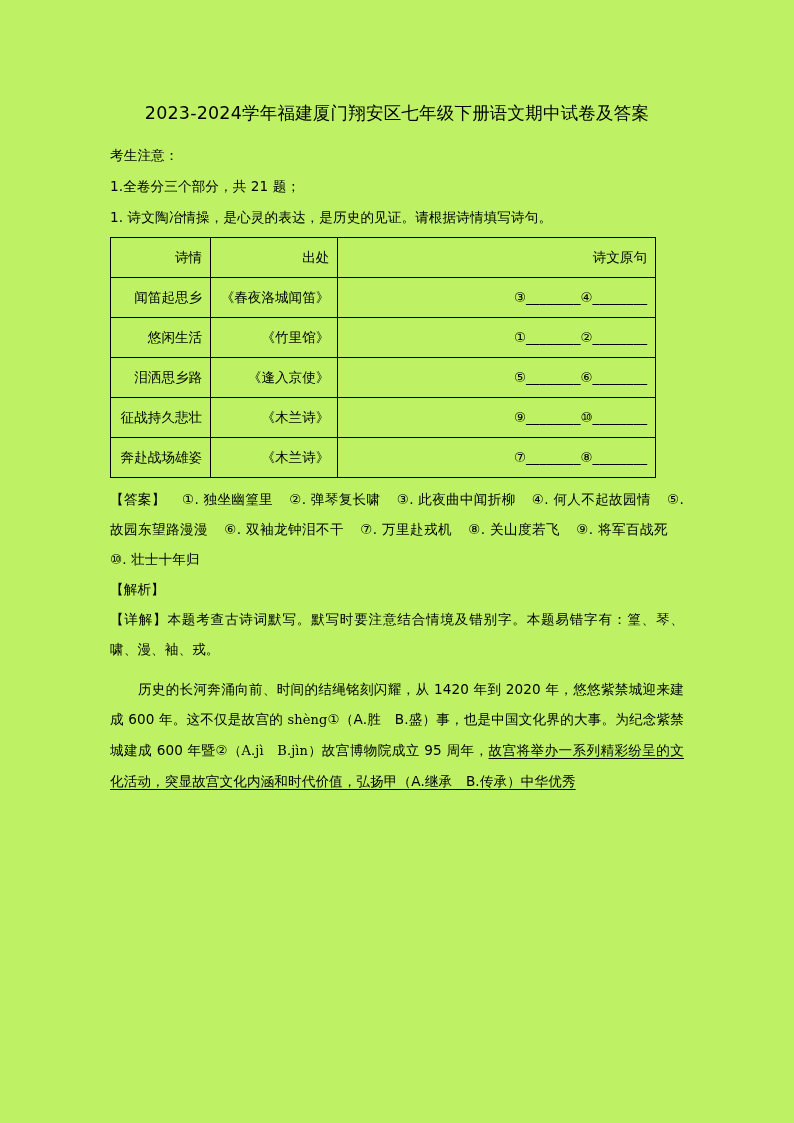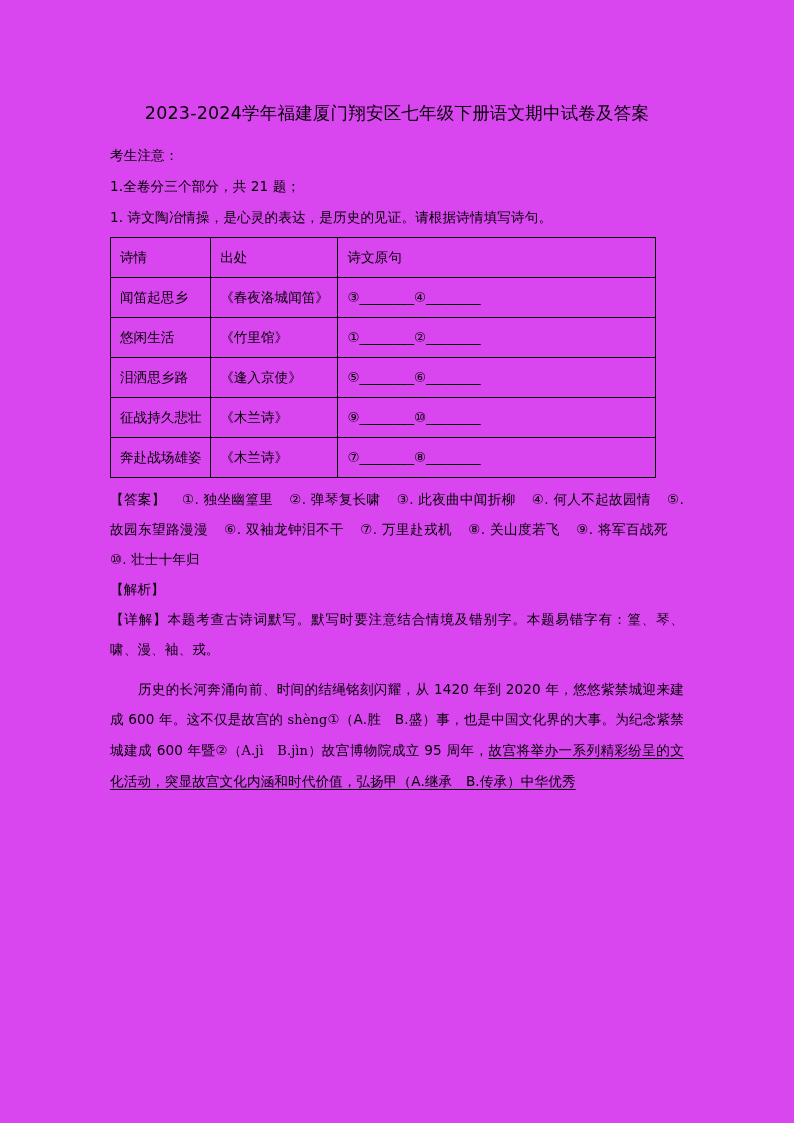--- a/index.html
+++ b/index.html
@@ -8,21 +8,21 @@
     background: #ffffff;
   }
   body {
     font-family: "DejaVu Sans", "Liberation Sans", sans-serif;
     color: #000000;
   }
   .page {
     position: relative;
     width: 794px;
     height: 1123px;
-    background: #d946ef;
+    background: #bef264;
     overflow: hidden;
     box-sizing: border-box;
     padding: 0;
   }
   .content {
     position: absolute;
     left: 110px;
     top: 0;
     width: 574px;
   }
@@ -51,20 +51,21 @@
   }
   .notice-block .para {
     line-height: 31px;
   }
   table.poem-table {
     border-collapse: collapse;
     width: 546px;
     margin-top: 5px;
     margin-bottom: 6px;
     table-layout: fixed;
+    text-align: right;
   }
   table.poem-table td {
     border: 1px solid #000000;
     font-size: 13.6px;
     line-height: 29px;
     padding: 5px 8px 5px 9px;
     vertical-align: middle;
     word-break: break-all;
   }
   table.poem-table col.c1 { width: 100px; }

